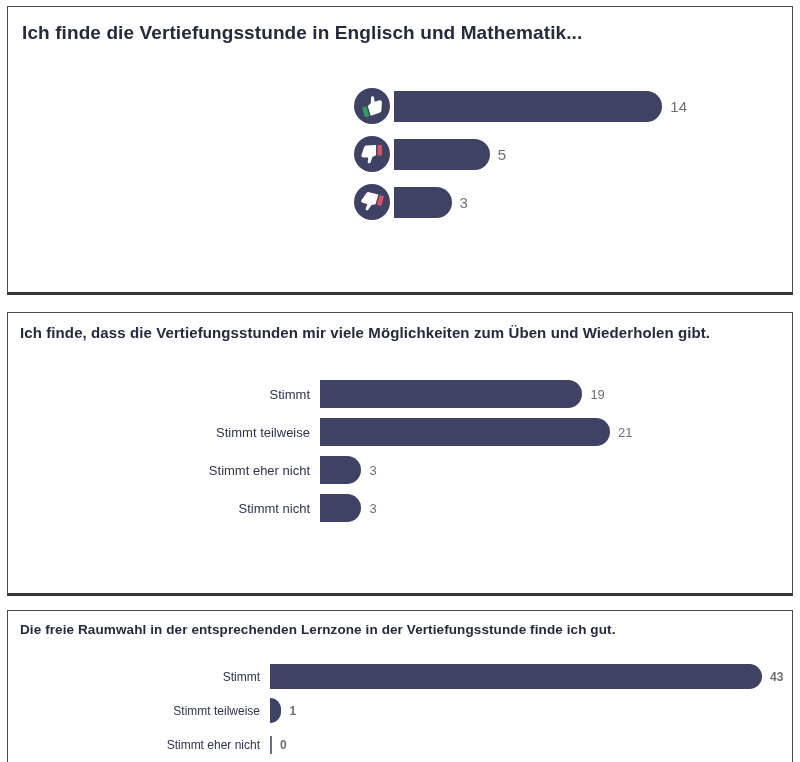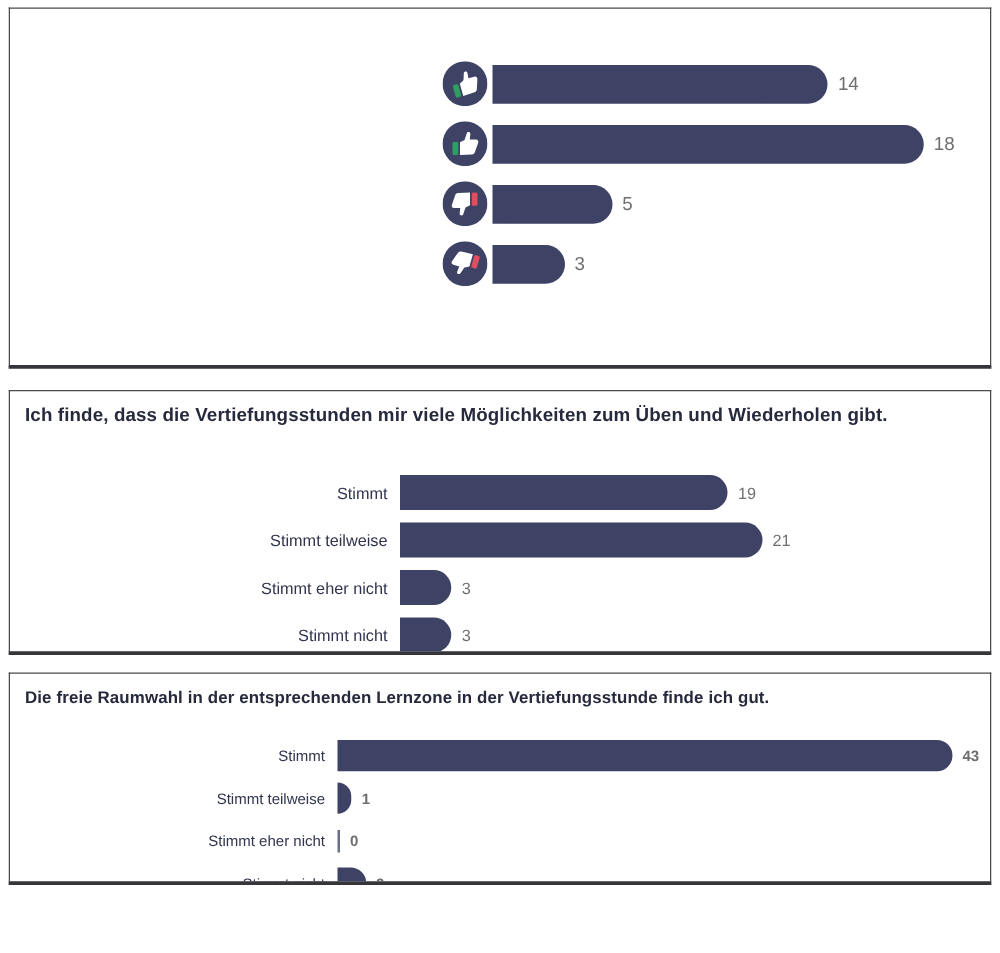--- a/index.html
+++ b/index.html
@@ -7,21 +7,21 @@
   .page{padding:6px 7px 0 7px;box-sizing:border-box;}
   .card{
     background:#ffffff;
     border:1px solid #4a4a4a;
     border-bottom:3px solid #35353a;
     box-sizing:border-box;
     position:relative;
     overflow:hidden;
   }
   .card1{height:289px;margin-bottom:17px;}
-  .card2{height:212px;margin-bottom:14px;}
+  .card2{height:284px;margin-bottom:14px;}
   .card3{height:170px;}
   .chart-title{
     margin:0;
     font-weight:bold;
     color:#262a3c;
     letter-spacing:.1px;
   }
   .card1 .chart-title{padding:13px 14px 0 14px;font-size:19px;line-height:26px;}
   .card2 .chart-title{padding:10px 12px 0 12px;font-size:15px;line-height:20px;}
   .card3 .chart-title{padding:10px 12px 0 12px;font-size:13.5px;line-height:18px;}
@@ -59,42 +59,32 @@
   .card1 .value{font-size:15px;}
   .card2 .value{font-size:13px;}
   .card3 .value{font-size:12px;font-weight:bold;}
 </style>
 </head>
 <body>
 
 <div class="page">
 
   <section class="card card1">
+    <h2 class="chart-title">Ich finde die Vertiefungsstunde in Englisch und Mathematik...</h2>
     <div class="plot" id="plot-0">
         <div class="row">
           <span class="icon-cell"><svg width="36" height="36" viewBox="0 0 36 36">
               <circle cx="18" cy="18" r="18" fill="#3e4265"></circle>
               <g transform="rotate(-16 18 18)">
                 <rect x="8" y="16.5" width="4.6" height="10.5" rx="1.2" fill="#2f9e63"></rect>
                 <path d="M14 27 V16.8 l3.6 -1.8 1.9 -5.6 c0.4 -1.2 2.9 -0.9 2.8 0.6 l-0.5 4.6 h4.9 c1.6 0 2.3 1.4 1.8 2.7 l-2.7 7.7 c-0.4 1 -1.2 1.6 -2.3 1.6 Z" fill="#ffffff"></path>
               </g>
             </svg></span>
           <div class="bar" style="width: 268.333px;"></div>
           <span class="value">14</span>
-        </div>
-        <div class="row">
-          <span class="icon-cell"><svg width="36" height="36" viewBox="0 0 36 36">
-              <circle cx="18" cy="18" r="18" fill="#3e4265"></circle>
-              <g transform="rotate(0 18 18)">
-                <rect x="8" y="16.5" width="4.6" height="10.5" rx="1.2" fill="#2f9e63"></rect>
-                <path d="M14 27 V16.8 l3.6 -1.8 1.9 -5.6 c0.4 -1.2 2.9 -0.9 2.8 0.6 l-0.5 4.6 h4.9 c1.6 0 2.3 1.4 1.8 2.7 l-2.7 7.7 c-0.4 1 -1.2 1.6 -2.3 1.6 Z" fill="#ffffff"></path>
-              </g>
-            </svg></span>
-          <div class="bar" style="width: 345px;"></div>
-          <span class="value">18</span>
         </div>
         <div class="row">
           <span class="icon-cell"><svg width="36" height="36" viewBox="0 0 36 36">
               <circle cx="18" cy="18" r="18" fill="#3e4265"></circle>
               <g transform="rotate(180 18 18)">
                 <rect x="8" y="16.5" width="4.6" height="10.5" rx="1.2" fill="#e04f5f"></rect>
                 <path d="M14 27 V16.8 l3.6 -1.8 1.9 -5.6 c0.4 -1.2 2.9 -0.9 2.8 0.6 l-0.5 4.6 h4.9 c1.6 0 2.3 1.4 1.8 2.7 l-2.7 7.7 c-0.4 1 -1.2 1.6 -2.3 1.6 Z" fill="#ffffff"></path>
               </g>
             </svg></span>
           <div class="bar" style="width: 95.8333px;"></div>

